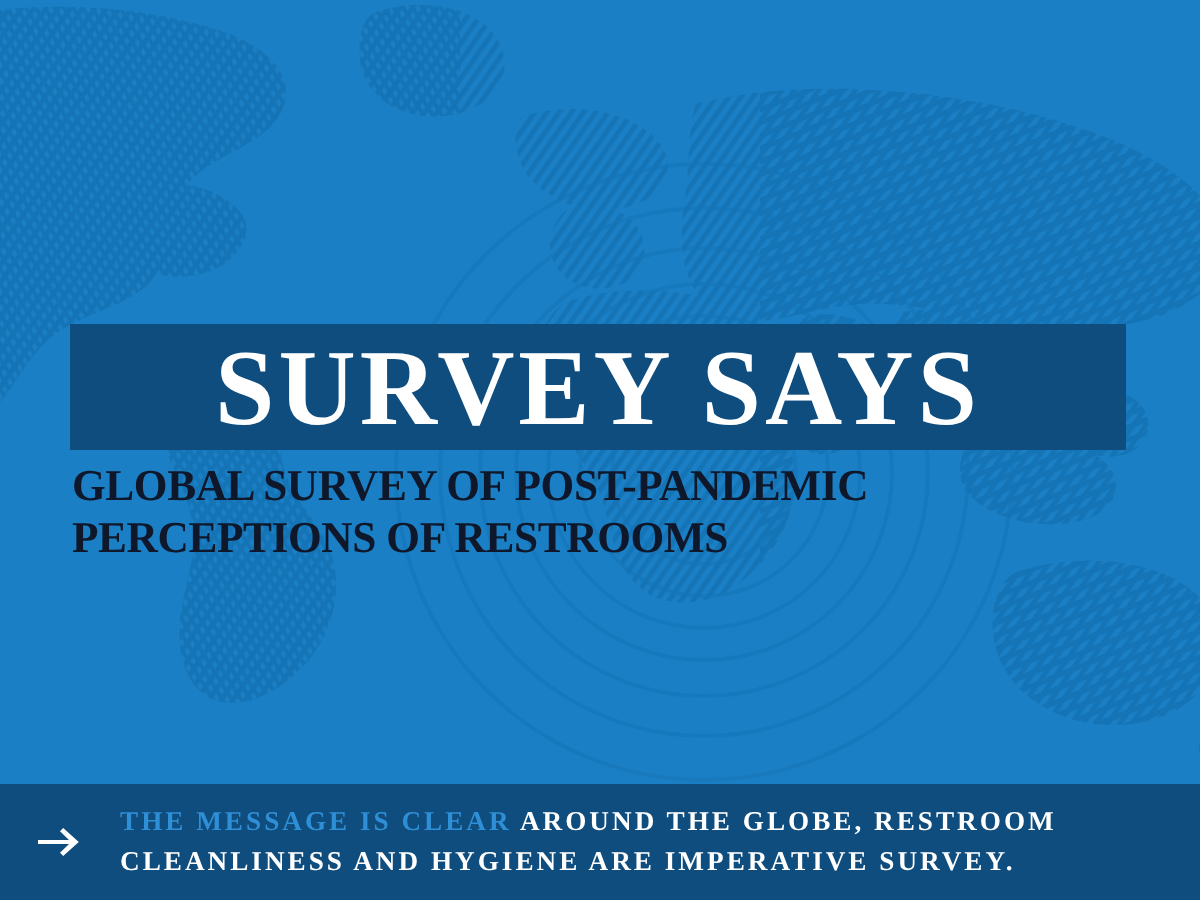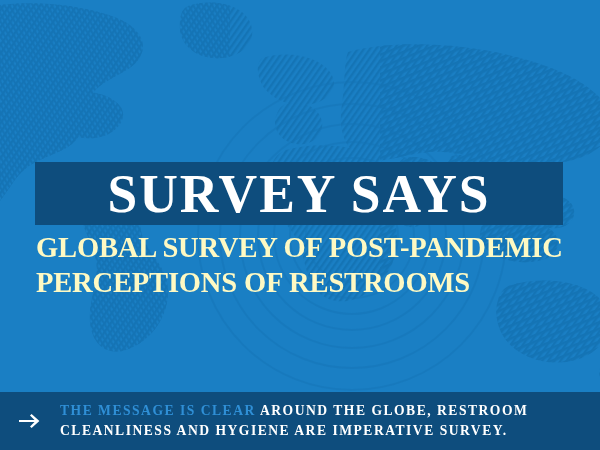--- a/index.html
+++ b/index.html
@@ -59,22 +59,22 @@
     transform: scaleX(0.99);
   }
 
   
   .subtitle {
     position: absolute;
     left: 36px;
     top: 230px;
     width: 540px;
     z-index: 4;
-    color: #fef9c3;
-    font-size: 29px;
+    color: #0f172a;
+    font-size: 22px;
     font-weight: 700;
     line-height: 1.20;
     letter-spacing: -0.2px;
   }
   .subtitle .ln {
     display: block;
     white-space: nowrap;
     transform: scaleX(0.985);
     transform-origin: left center;
   }

